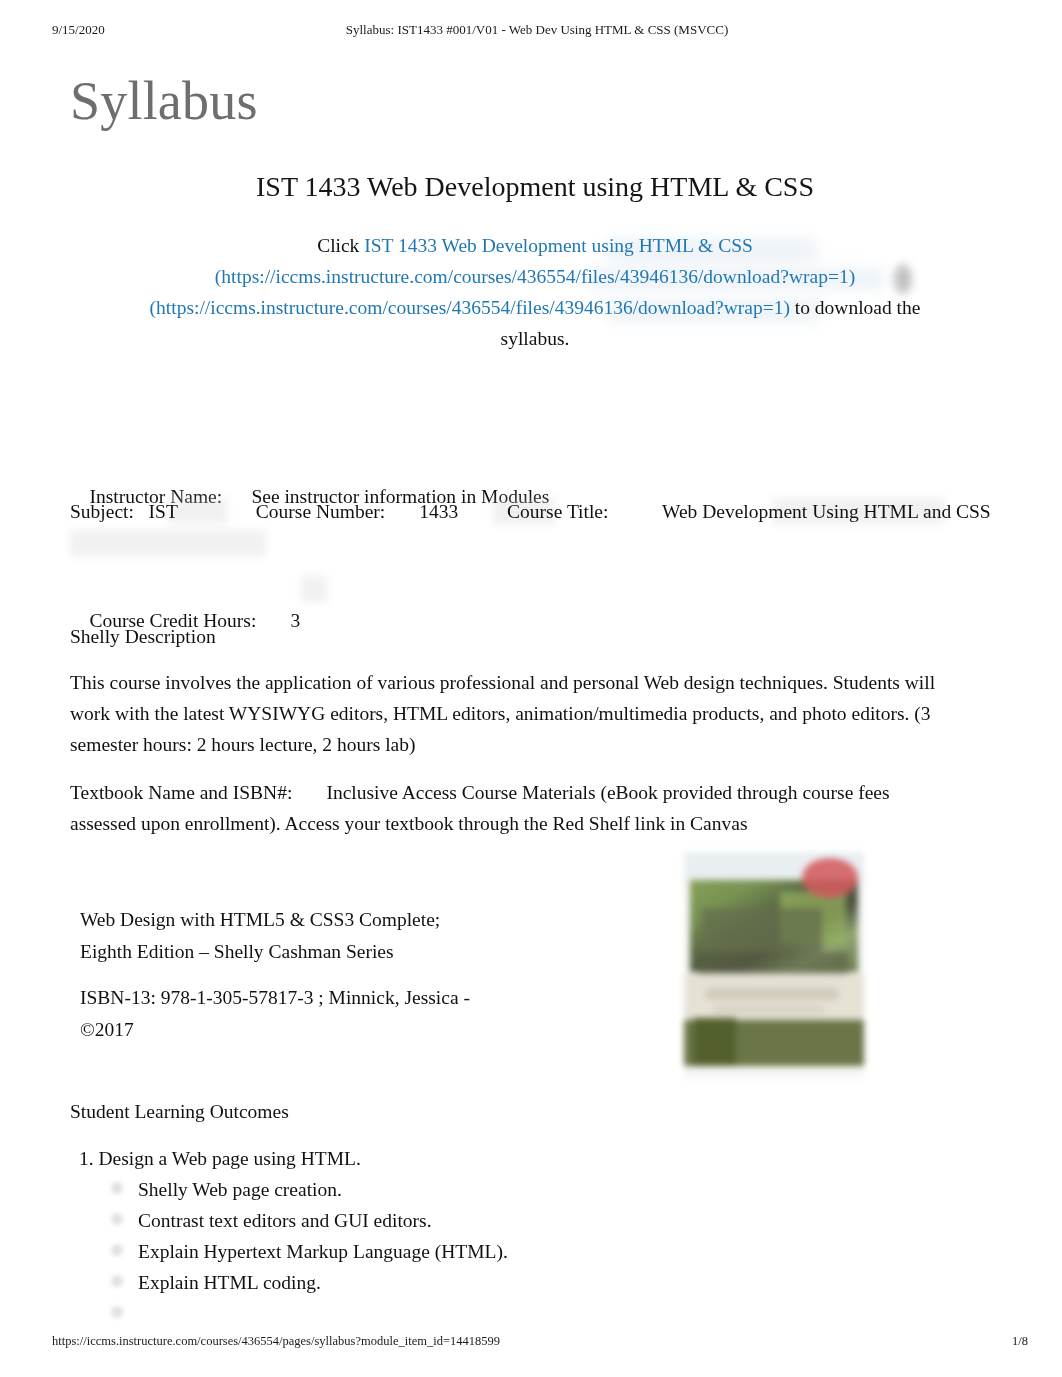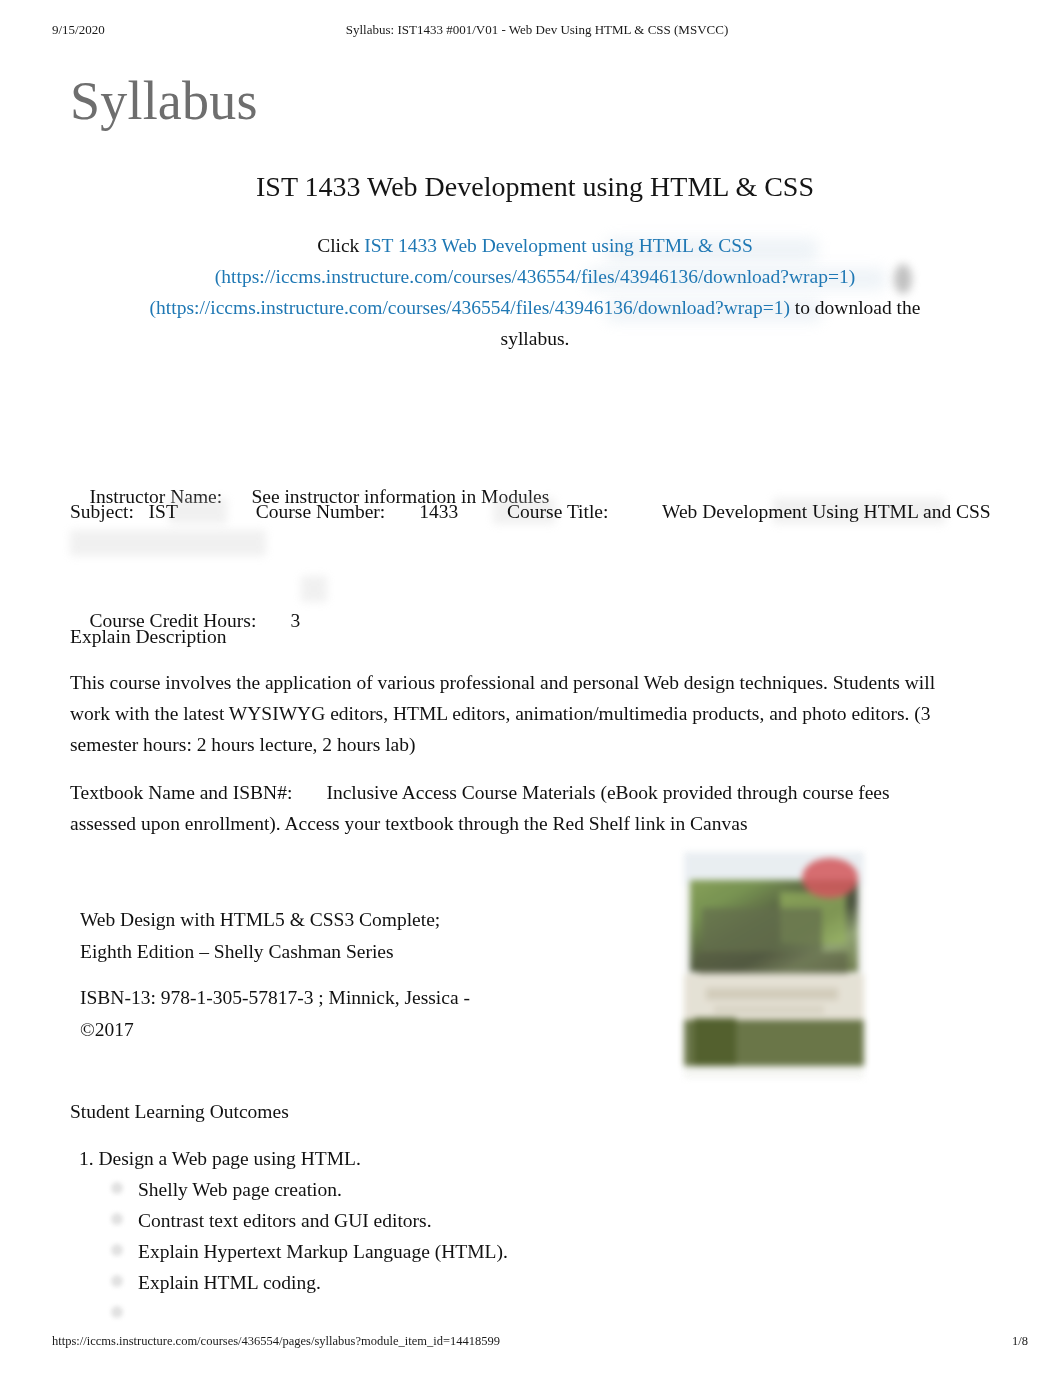--- a/index.html
+++ b/index.html
@@ -292,21 +292,21 @@
 
   <div class="meta-wrap" style="top:496px;">
     <span>Subject:</span><span>&nbsp;&nbsp;&nbsp;</span><span>IST</span><span>&nbsp;&nbsp;&nbsp;&nbsp;&nbsp;&nbsp;&nbsp;&nbsp;&nbsp;&nbsp;&nbsp;&nbsp;&nbsp;&nbsp;&nbsp;&nbsp;</span><span>Course Number:</span><span>&nbsp;&nbsp;&nbsp;&nbsp;&nbsp;&nbsp;&nbsp;</span><span>1433</span><span>&nbsp;&nbsp;&nbsp;&nbsp;&nbsp;&nbsp;&nbsp;&nbsp;&nbsp;&nbsp;</span><span>Course Title:</span><span>&nbsp;&nbsp;&nbsp;&nbsp;&nbsp;&nbsp;&nbsp;&nbsp;&nbsp;&nbsp;&nbsp;</span><span>Web Development</span>
     <span>Using HTML and CSS</span>
   </div>
 
   <div class="meta-line" style="top:574px;">
     <span>Course Credit Hours:</span><span>       </span><span>3</span>
   </div>
 
-  <div class="section-head" style="top:621px;">Explain Description</div>
+  <div class="section-head" style="top:621px;">Shelly Description</div>
   <div class="para" style="top:667px;">This course involves the application of various professional and personal Web design techniques. Students will work with the latest WYSIWYG editors, HTML editors, animation/multimedia products, and photo editors. (3 semester hours: 2 hours lecture, 2 hours lab)</div>
 
   <div class="para" style="top:777px;">
     <span>Textbook Name and ISBN#:</span><span>&nbsp;&nbsp;&nbsp;&nbsp;&nbsp;&nbsp;&nbsp;</span><span>Inclusive Access Course Materials (eBook provided through course fees assessed upon enrollment). Access your textbook through the Red Shelf link in Canvas</span>
   </div>
 
   <div class="book-cover">
     <div class="bc-bg"></div>
     <div class="bc-topband"></div>
     <div class="bc-photo"></div>

